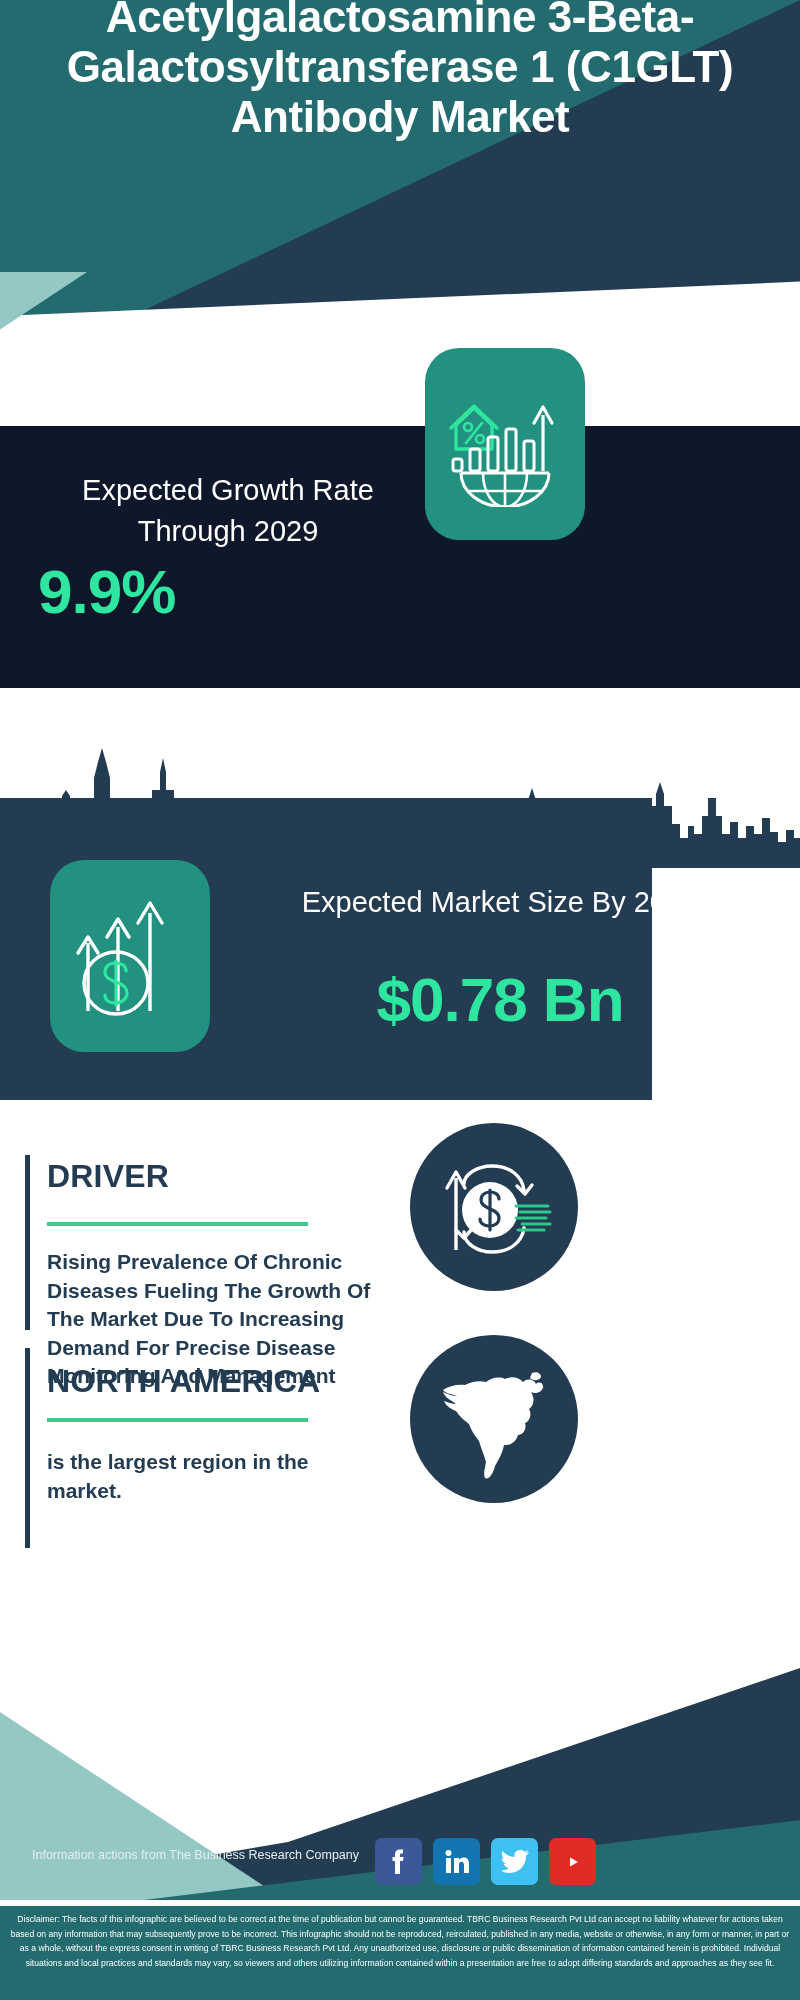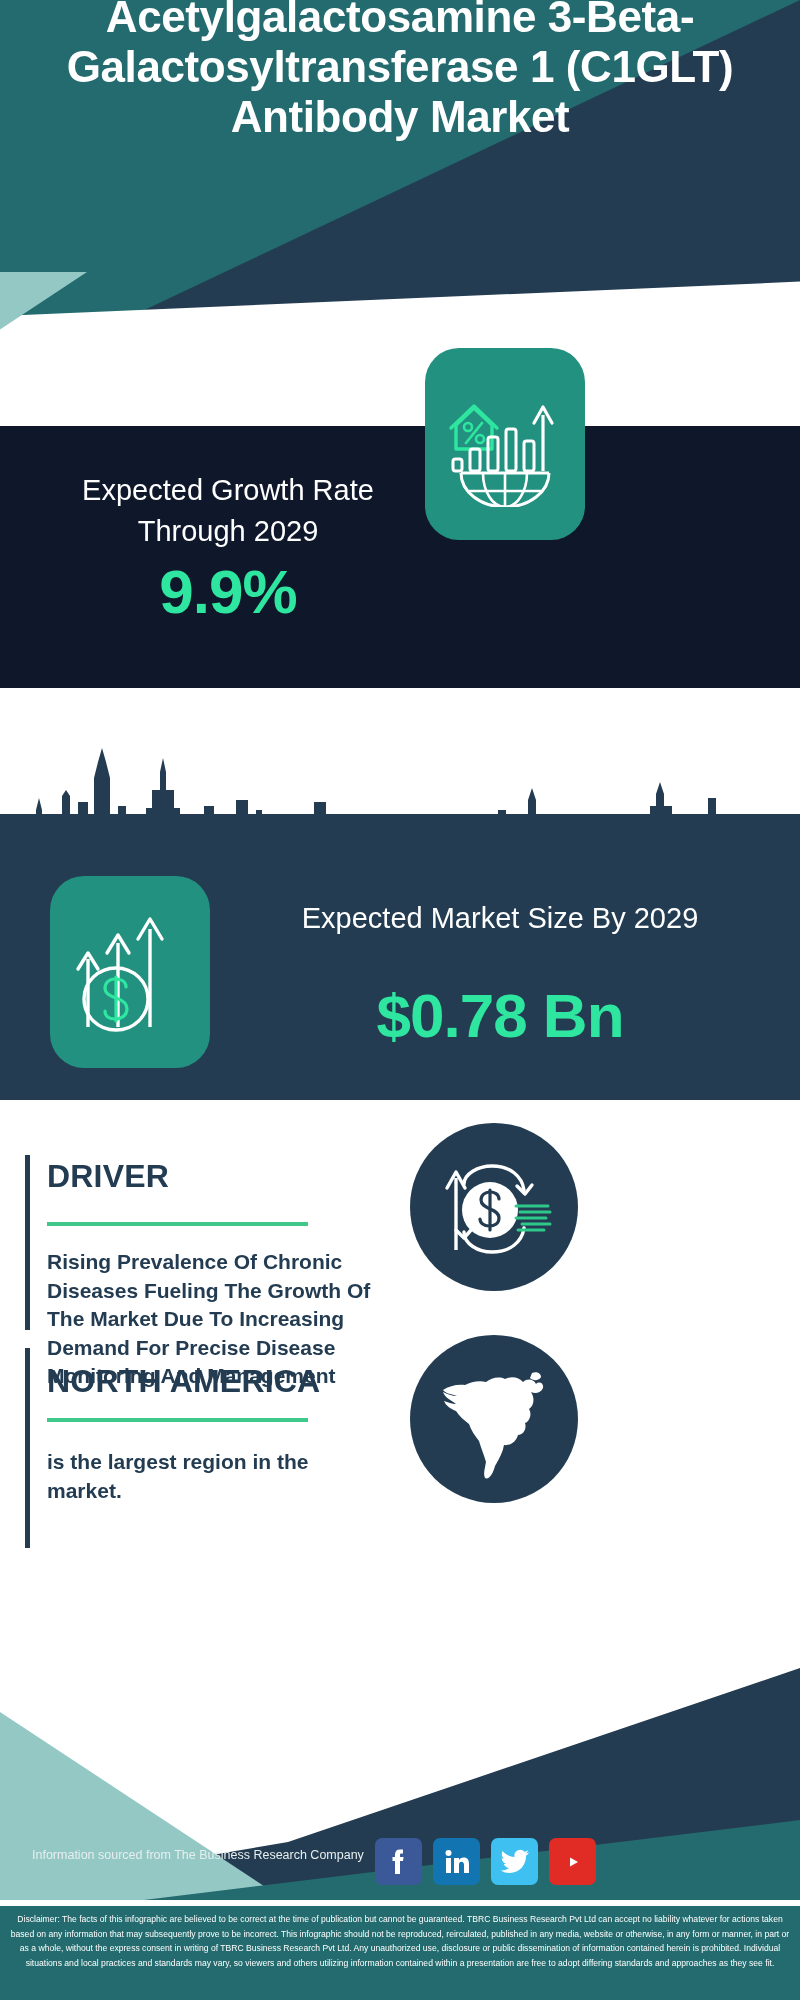--- a/index.html
+++ b/index.html
@@ -49,41 +49,40 @@
     position:absolute; left:0; top:426px; width:800px; height:262px;
     background:#0f172a;
   }
   .growth-label {
     position:absolute; left:38px; top:44px; width:380px;
     text-align:center;
     color:#ffffff; font-size:29px; line-height:41px;
   }
   .growth-value {
     position:absolute; left:38px; top:130px; width:380px;
-    text-align:center;
+    text-align:left;
     font-size:62px; font-weight:bold; color:#2ee6a0;
     letter-spacing:-1px;
   }
   .growth-icon {
     position:absolute; left:425px; top:-78px;
     width:160px; height:192px;
     background:#22917f; border-radius:34px;
     display:flex; align-items:center; justify-content:center;
   }
 
   
   .sky-white {
     position:absolute; left:0; top:688px; width:800px; height:180px;
     background:#ffffff; overflow:hidden;
   }
   .skyline-svg { position:absolute; left:0; bottom:0; width:800px; height:130px; display:block; }
   .market {
-    position:absolute; left:0; top:798px; width:800px; height:302px;
+    position:absolute; left:0; top:798px; width:652px; height:302px;
     background:#233c52;
-    margin-top:16px;
   }
   .market-icon {
     position:absolute; left:50px; top:62px;
     width:160px; height:192px;
     background:#22917f; border-radius:34px;
     display:flex; align-items:center; justify-content:center;
   }
   .market-label {
     position:absolute; left:240px; top:84px; width:520px;
     text-align:center; color:#ffffff;
@@ -307,21 +306,21 @@
         <path fill="#ffffff" d="M84 38 C89 36 95 38 95 43 C93 48 86 48 83 44 Z"></path>
       </svg>
     </div>
   </div>
 
   <div class="foot-navy"></div>
   <div class="foot-lightteal2"></div>
   <div class="foot-darkteal"></div>
 
   <div class="foot-source">
-    <div>Information sourced from The Business Research Company</div>
+    <div>Information actions from The Business Research Company</div>
   </div>
 
   <div class="social-row">
     <div class="social s-fb">
       <svg width="24" height="30" viewBox="0 0 24 30">
           <path fill="#fff" d="M16 10h-3v-2c0-1 .5-1.4 1.5-1.4H16V2.4h-3C9.6 2.4 8 4.3 8 7.4V10H5.5v4H8v13h5V14h3l.6-4z"></path>
         </svg>
     </div>
     <div class="social s-li">
       <svg width="28" height="28" viewBox="0 0 28 28">

